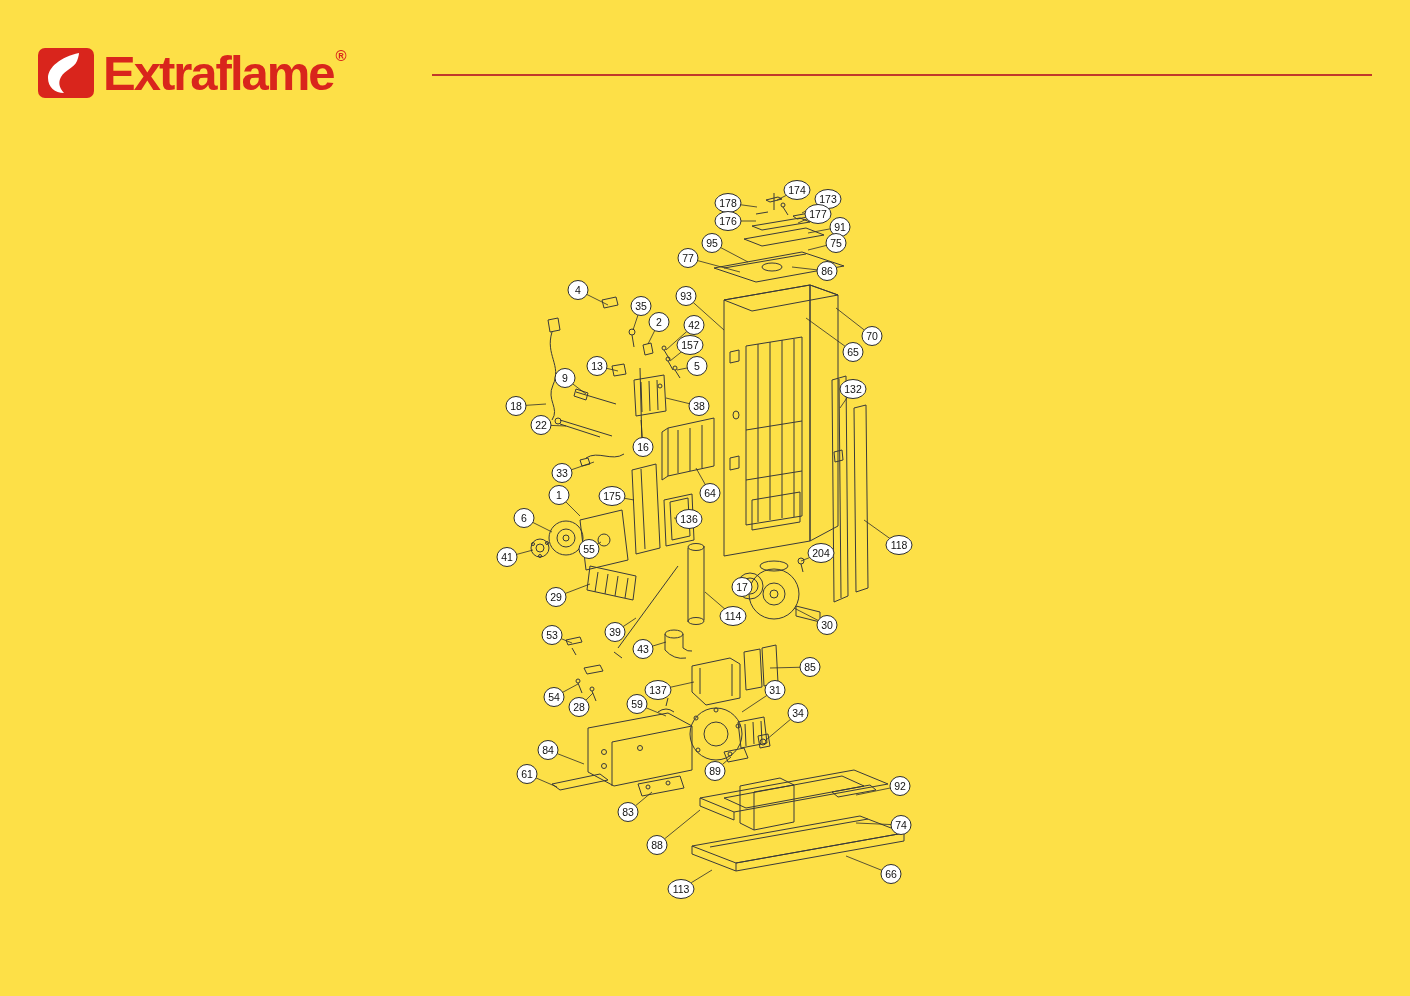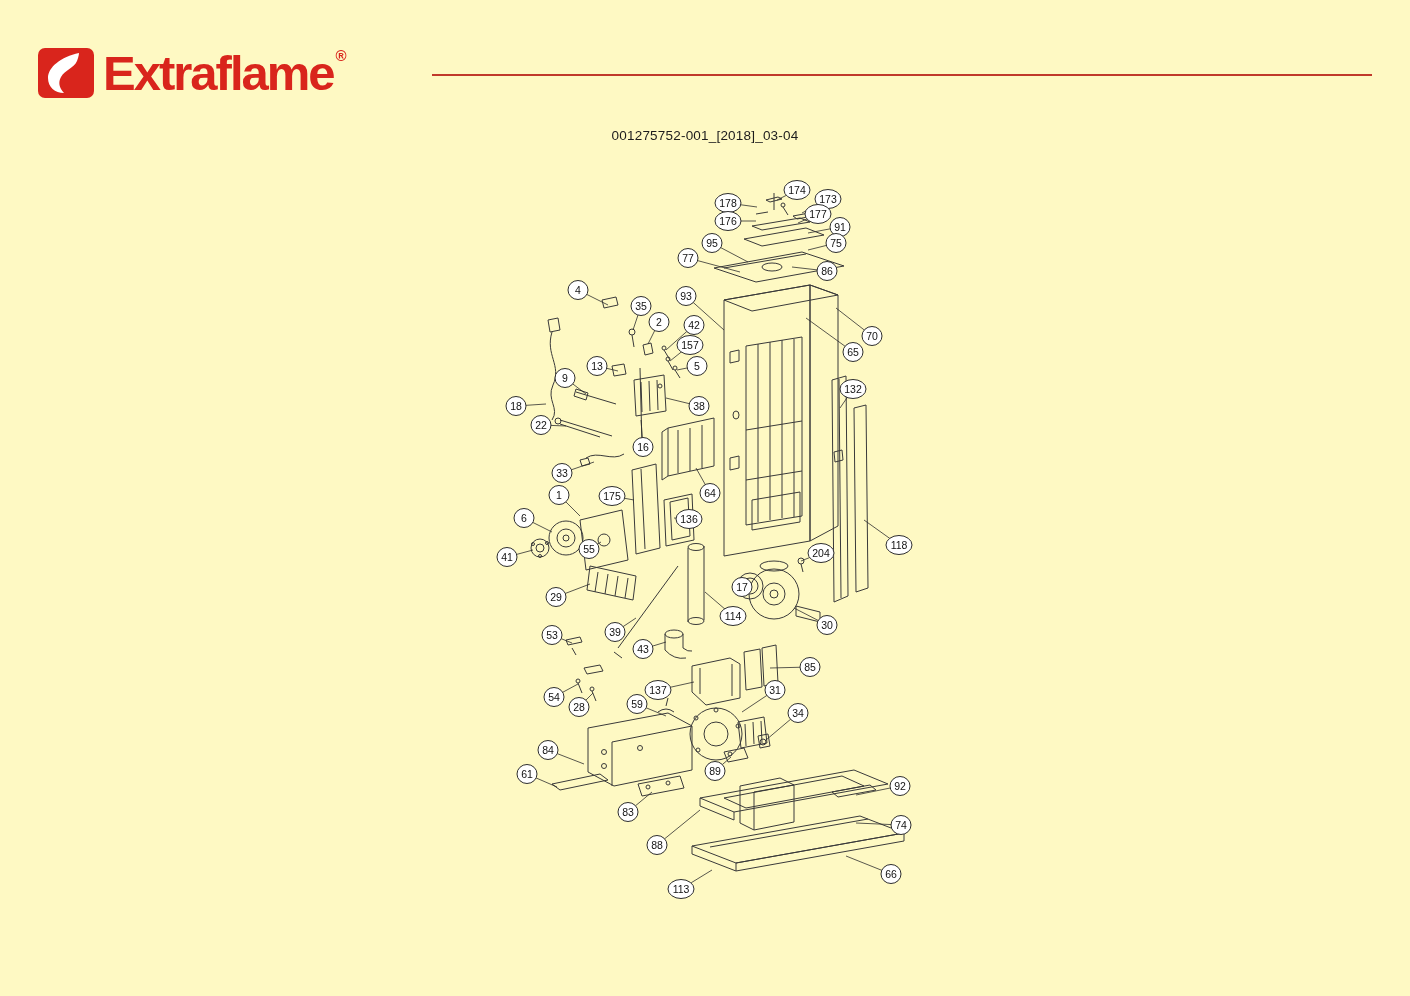--- a/index.html
+++ b/index.html
@@ -1,16 +1,16 @@
 <!DOCTYPE html>
 <html style="--brand-red: #d9251c; --rule: #c0392b; --line-art: #3a3a3a; --callout-fill: #ffffff; --callout-stroke: #2e2e2e; --callout-text: #111111;"><head>
 <meta charset="utf-8">
 <style>
   html,body{margin:0;padding:0;background:#ffffff;}
-  #page{position:relative;width:1410px;height:996px;background:#fef9c3;overflow:hidden;
+  #page{position:relative;width:1410px;height:996px;background:#fde047;overflow:hidden;
         font-family:"Liberation Sans",sans-serif;}
 
   
   #brand{position:absolute;left:38px;top:48px;display:flex;align-items:center;gap:9px;}
   #logo-mark{display:block;}
   .logo-mark-bg{fill:var(--brand-red,#d9251c);}
   .logo-mark-flame{fill:#ffffff;}
   #logo-text{color:var(--brand-red,#d9251c);font-size:49px;font-weight:bold;
              letter-spacing:-2px;line-height:1;}
   #logo-reg{color:var(--brand-red,#d9251c);font-size:15px;font-weight:bold;
@@ -39,21 +39,20 @@
     <svg id="logo-mark" width="56" height="50" viewBox="0 0 56 50">
       <path class="logo-mark-bg" d="M7,0 h42 a7,7 0 0 1 7,7 v36 a7,7 0 0 1 -7,7 h-42 a7,7 0 0 1 -7,-7 v-36 a7,7 0 0 1 7,-7 Z"></path>
       <path class="logo-mark-flame" d="M41,5 C23,9 10,19 10,30 c0,9 7,15 16,15 c-5,-5 -6,-11 -3,-16 c4,-7 13,-9 16,-16 c2,-5 2,-8 2,-8 Z"></path>
     </svg>
     <div>
       <span id="logo-text">Extraflame</span><span id="logo-reg">®</span>
     </div>
   </div>
   <div id="header-rule"></div>
 
-  <div id="doc-title">001275752-001_[2018]_03-04</div>
 
   <svg id="diagram-svg" width="1410" height="996" viewBox="0 0 1410 996">
     <g id="art">
 
       <g>
         <path d="M766,200 l12,-3 l4,2 l-12,3 Z"></path>
         <path d="M774,193 l0,17"></path>
         <circle cx="783" cy="205" r="2"></circle>
         <path d="M783,207 l5,8"></path>
         <path d="M793,216 l16,-3 l4,3 l-16,3 Z"></path>

